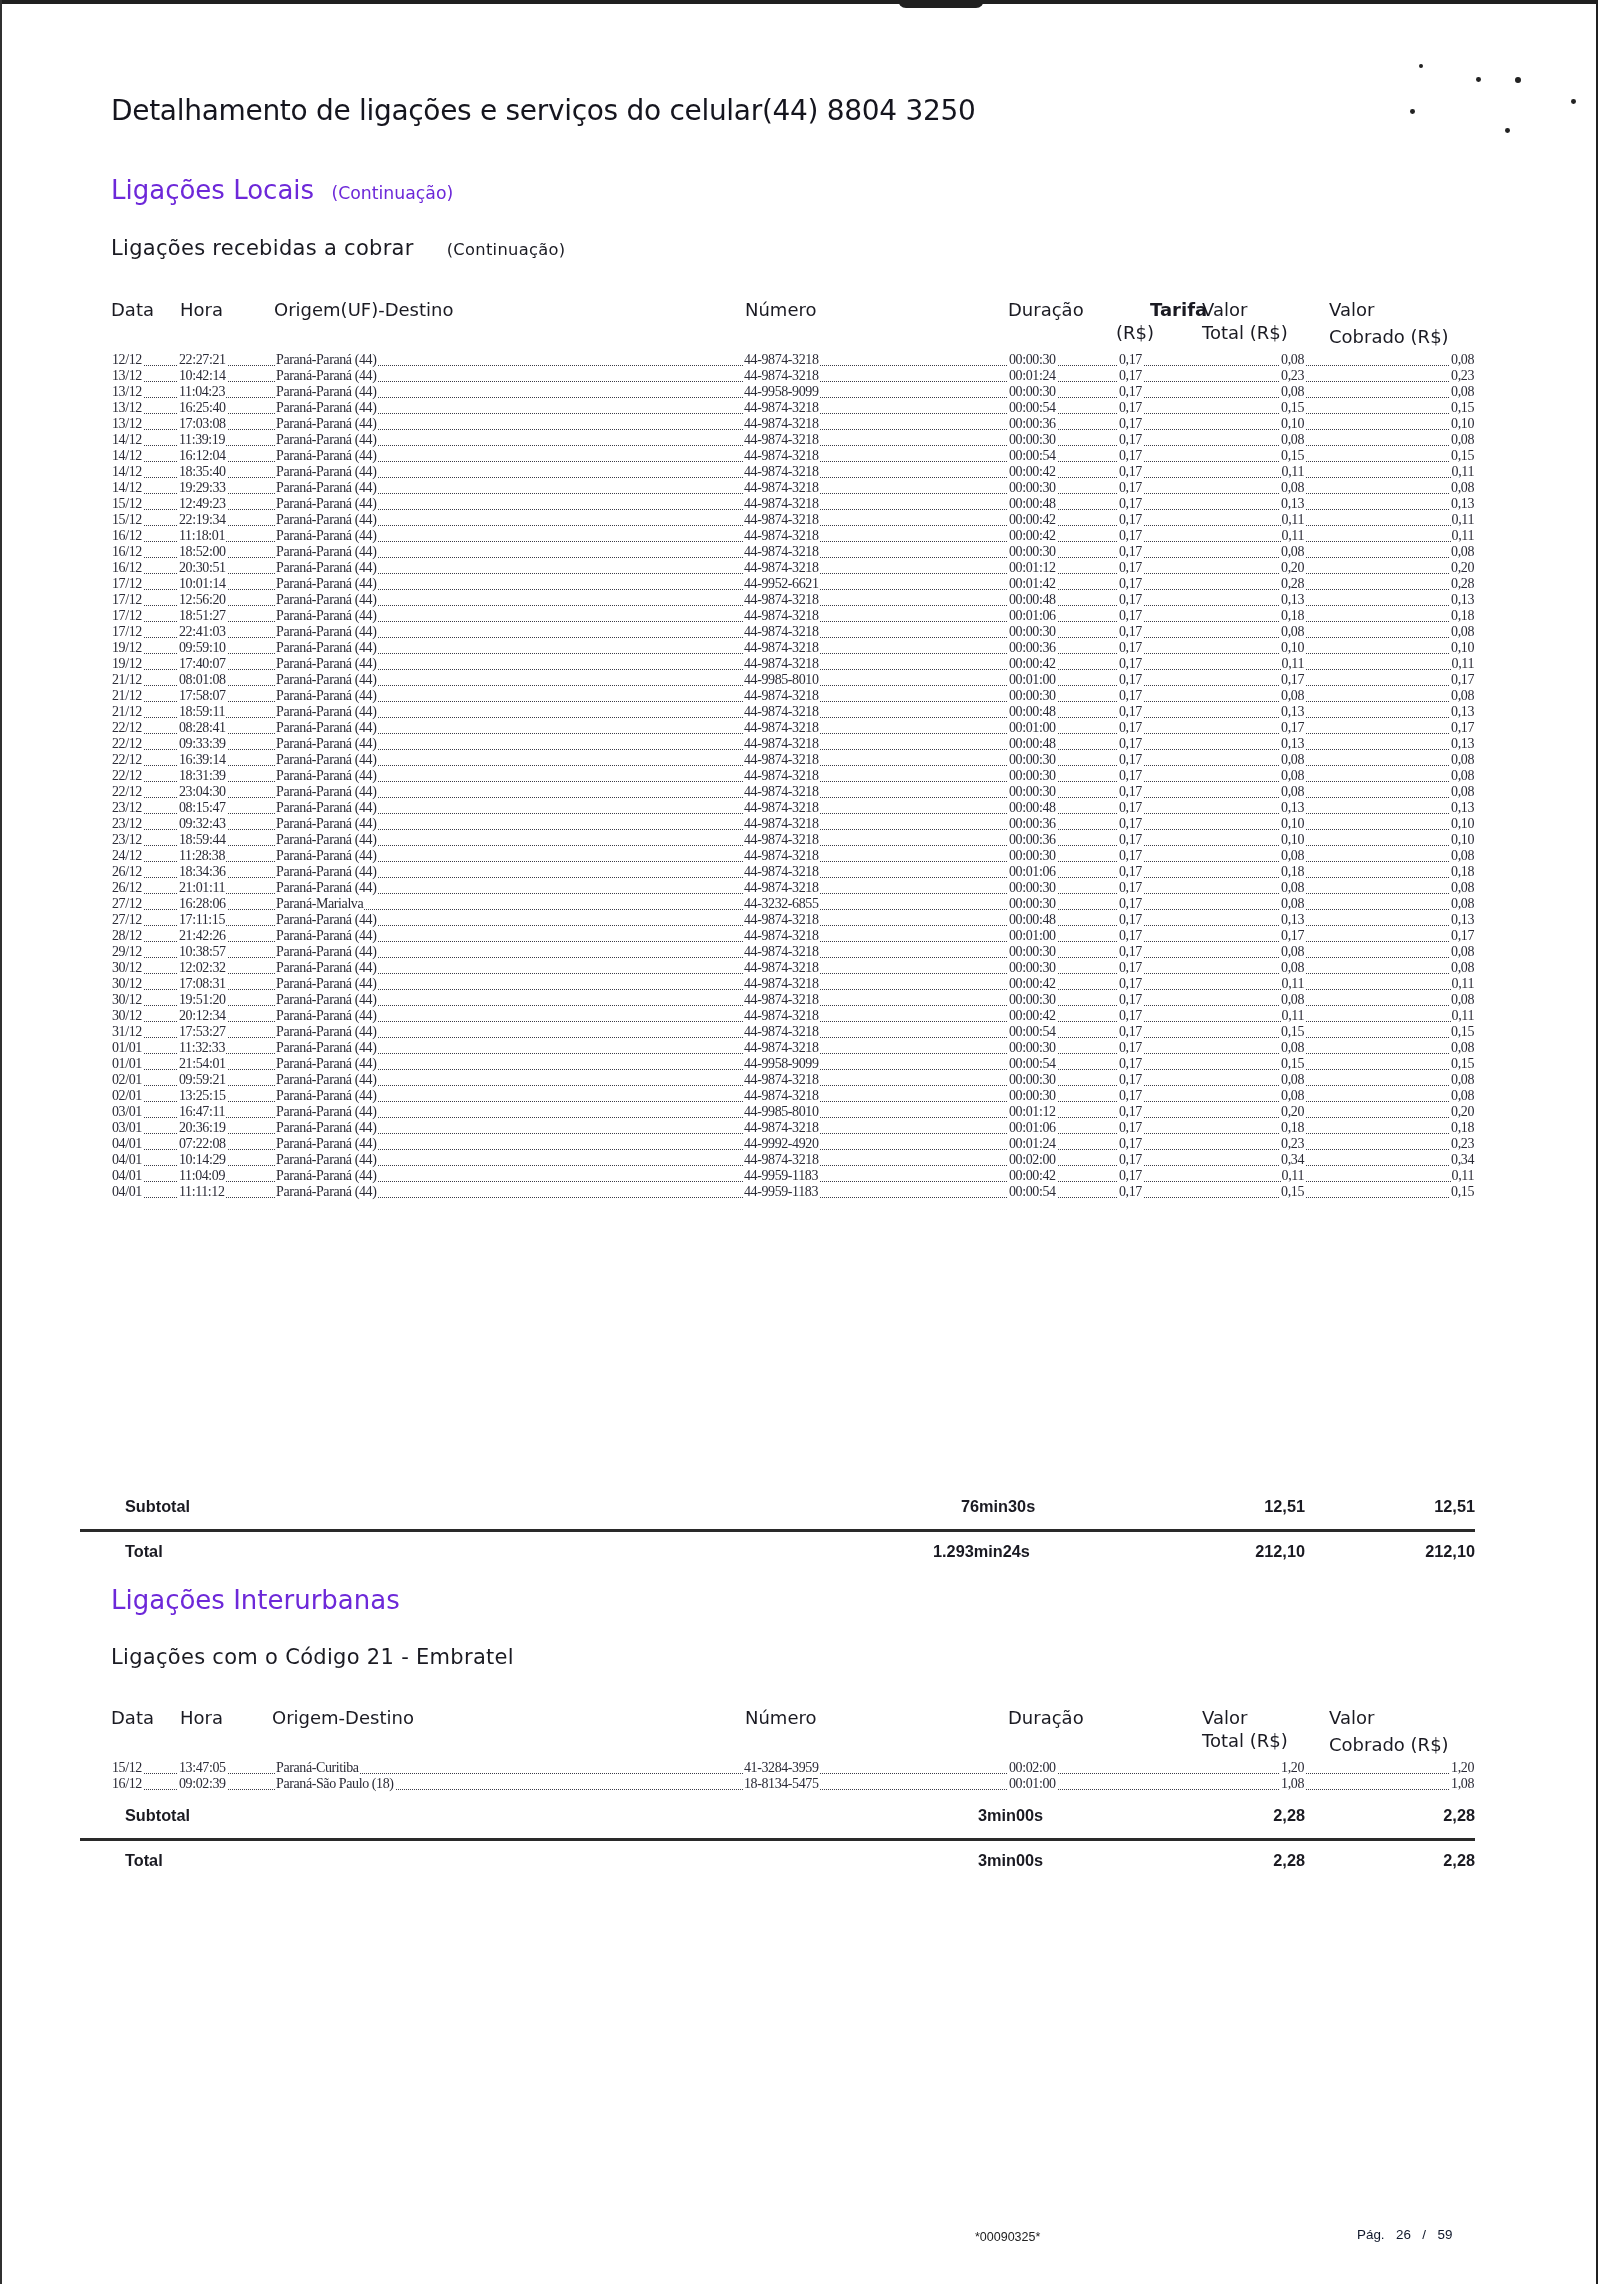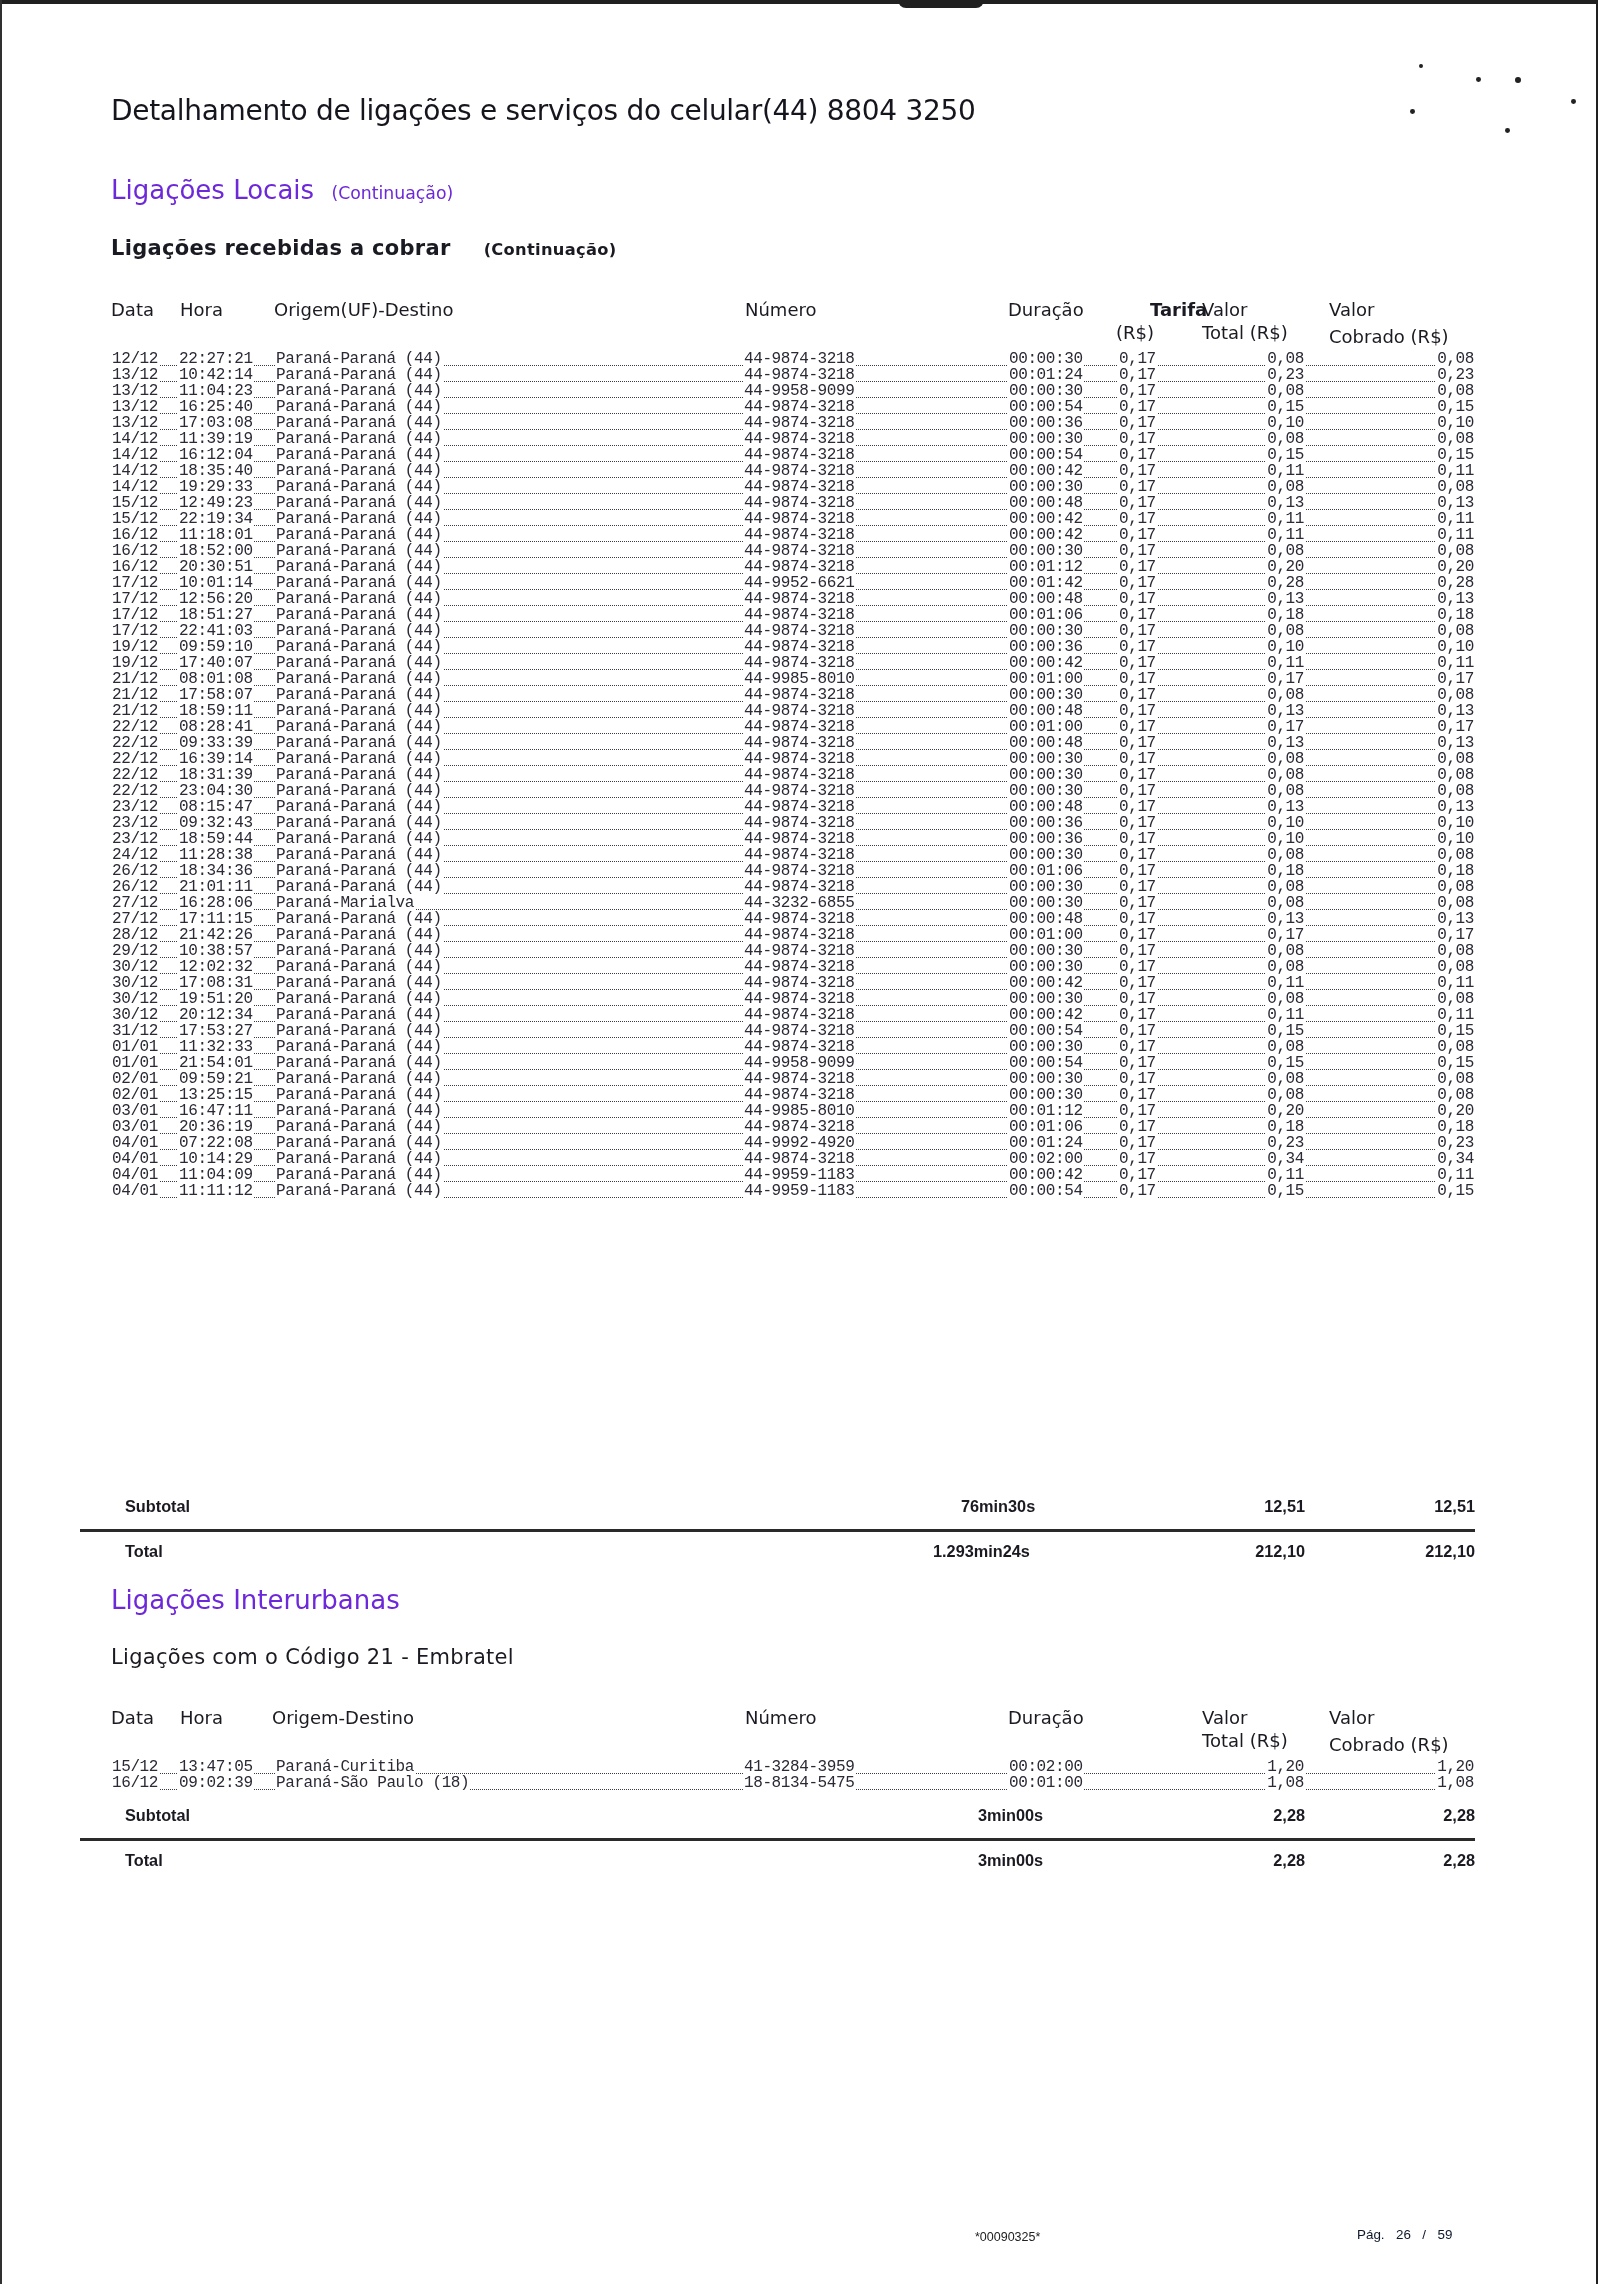--- a/index.html
+++ b/index.html
@@ -15,21 +15,21 @@
   .doc-title { position: absolute; left: 0; top: 94px; font-size: 28px; font-weight: 500; letter-spacing: -0.3px; white-space: nowrap; color: #15151e; text-align: right; }
   .h-section { position: absolute; left: 0; font-size: 26px; font-weight: 500; white-space: nowrap; color: #6d28d9; }
   .h-section .cont { font-size: 17.3px; font-weight: 400; margin-left: 17.3px; }
   .h-sub { position: absolute; left: 0; font-size: 21px; font-weight: 400; white-space: nowrap; letter-spacing: 0.3px; }
   .h-sub .cont { font-size: 16.3px; margin-left: 33px; }
 
   .thead { position: absolute; left: 0; width: 1364px; font-size: 18px; line-height: 23px; color: #1a1a22; }
   .thead span { position: absolute; white-space: nowrap; }
 
   .rows { position: absolute; left: 0; width: 1364px; }
-  .row { position: relative; height: 16px; font-family: Liberation Mono, monospace; font-size: 16px; line-height: 15.4px; color: #2a2a36; transform-origin: left; }
+  .row { position: relative; height: 16px; font-family: Liberation Serif, serif; font-size: 14px; line-height: 15.4px; color: #2a2a36; transform-origin: left; }
   .row::after { content: ""; position: absolute; left: 0; right: 0; bottom: 1.9px; border-bottom: 1.9px dotted #3a3a46; }
   .row span { position: absolute; top: 0; white-space: nowrap; background: #fff; padding: 0 1px; z-index: 1; letter-spacing: -0.4px; }
   .row .c-date { left: 0; }
   .row .c-hora { left: 67px; }
   .row .c-orig { left: 164px; }
   .row .c-num { left: 632px; }
   .row .c-dur { left: 897px; }
   .row .c-tar { left: 1007px; }
   .row .c-vt { right: 170px; }
   .row .c-vc { right: 0; }
@@ -63,21 +63,21 @@
   <div class="dot" style="left:1505px;top:128px;"></div>
 </div>
 
 <div class="page">
 
   <div class="doc-title">Detalhamento de ligações e serviços do celular(44) 8804 3250</div>
 
   <div class="h-section" style="top:175px;">
     <span>Ligações Locais</span><span class="cont">(Continuação)</span>
   </div>
-  <div class="h-sub" style="top:236px;font-weight:bold;">
+  <div class="h-sub" style="top:236px;">
     <span>Ligações recebidas a cobrar</span><span class="cont">(Continuação)</span>
   </div>
 
   <div class="thead" style="top:298px;height:54px;">
     <span style="left:0;top:0;">Data</span>
     <span style="left:69px;top:0;">Hora</span>
     <span style="left:163px;top:0;">Origem(UF)-Destino</span>
     <span style="left:634px;top:0;">Número</span>
     <span style="left:897px;top:0;">Duração</span>
     <span style="left:1039px;top:0;font-weight:bold;">Tarifa</span>

